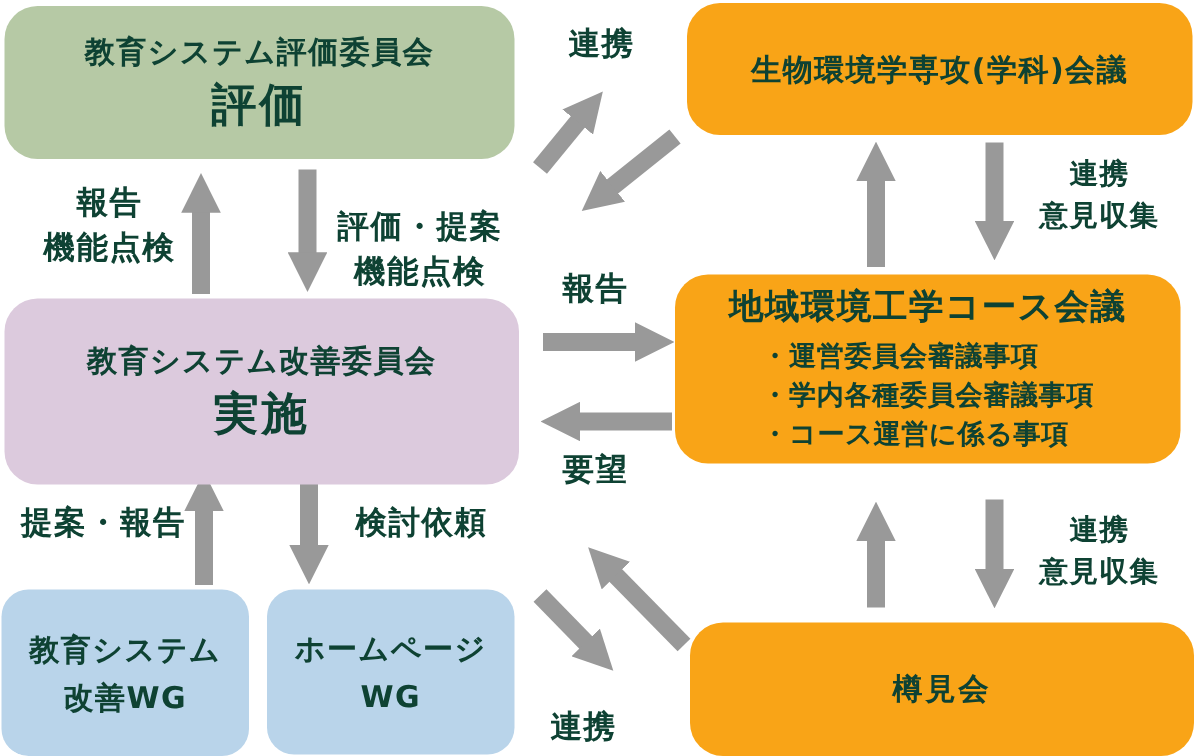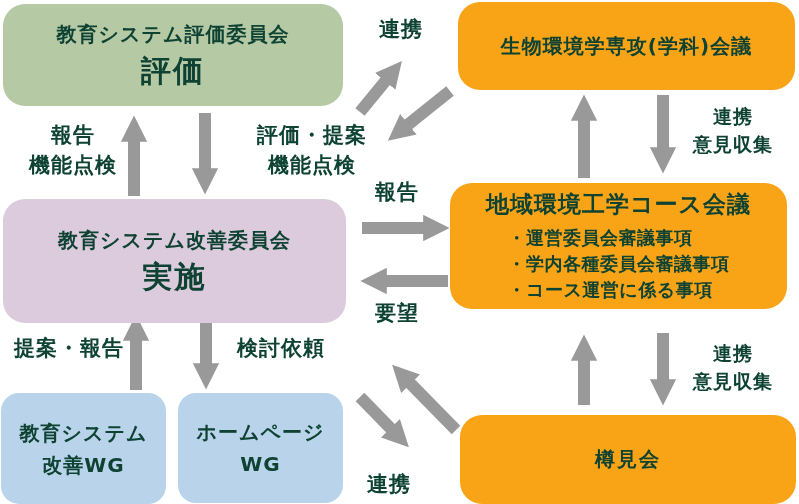--- a/index.html
+++ b/index.html
@@ -32,21 +32,21 @@
   .wg-line   { font-size:20px; line-height:32px; letter-spacing:1px; }
   .tarumikai-title { font-size:20px; letter-spacing:2px; }
 
   .course-title { font-size:23px; letter-spacing:1px; margin-bottom:6px; }
   .course-items { list-style:none; margin:0; padding:0; text-align:left; font-size:18px; line-height:26px; letter-spacing:0.5px; }
 
   .lbl { position:absolute; text-align:center; font-size:21px; line-height:30px; letter-spacing:1px; }
   .lbl-small { font-size:19px; line-height:28px; }
 
   #lbl-left-up        { left:6px;   top:120px; width:134px; }
-  #lbl-left-down      { left:220px; top:120px; width:120px;margin-left:32px; }
+  #lbl-left-down      { left:220px; top:136px; width:120px; }
   #lbl-renkei-top     { left:369px; top:14px;  width:64px; }
   #lbl-report-mid     { left:365px; top:177px; width:64px; }
   #lbl-request-mid    { left:365px; top:298px; width:64px; }
   #lbl-proposal       { left:10px;  top:333px; width:118px; }
   #lbl-review         { left:224px; top:333px; width:114px; }
   #lbl-renkei-rtop    { left:688px; top:102px; width:90px; }
   #lbl-renkei-rbottom { left:688px; top:339px; width:90px; }
   #lbl-renkei-bottom  { left:357px; top:469px; width:64px; }
 
   #arrow-layer { position:absolute; left:0; top:0; pointer-events:none; }

